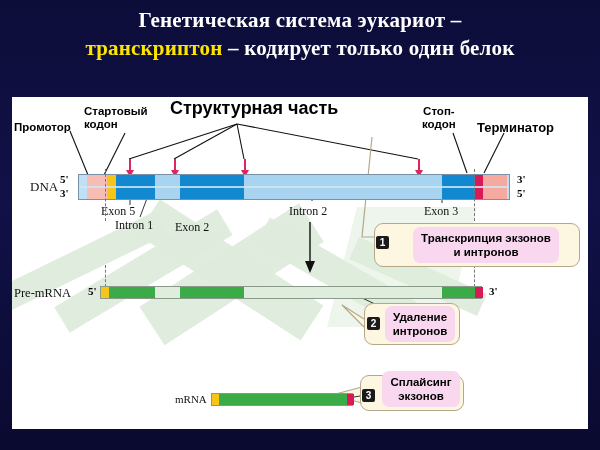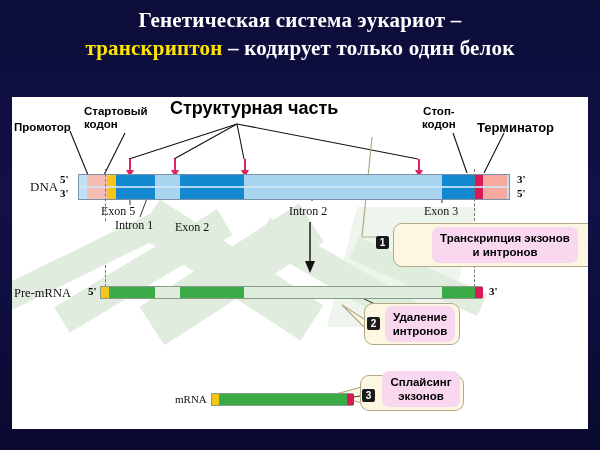--- a/index.html
+++ b/index.html
@@ -193,21 +193,21 @@
 
     <div class="serif" style="left:163px;top:296px;font-size:11px;">mRNA</div>
     <div class="bar rna" style="left:199px;top:296px;width:142px;background:#3bab48;">
       <div class="seg" style="left:0px;width:7px;background:#f5c518;"></div>
       <div class="seg" style="left:7px;width:44px;background:#3bab48;border-right:1px solid #2a7a33;"></div>
       <div class="seg" style="left:51px;width:59px;background:#3bab48;border-right:1px solid #2a7a33;"></div>
       <div class="seg" style="left:110px;width:25px;background:#3bab48;"></div>
       <div class="seg" style="left:135px;width:7px;background:#d81b56;"></div>
     </div>
 
-    <div class="callout cream" style="left:362px;top:126px;width:206px;height:44px;padding:0 0 0 18px;margin-left:19px;">
+    <div class="callout cream" style="left:362px;top:126px;width:206px;height:44px;padding:0 0 0 18px;">
       <span class="inner">Транскрипция экзонов
 и интронов</span>
     </div>
     <div class="num" style="left:364px;top:139px;">1</div>
 
     <div class="callout cream" style="left:352px;top:206px;width:96px;height:42px;padding:0 0 0 16px;">
       <span class="inner">Удаление
 интронов</span>
     </div>
     <div class="num" style="left:355px;top:220px;">2</div>

